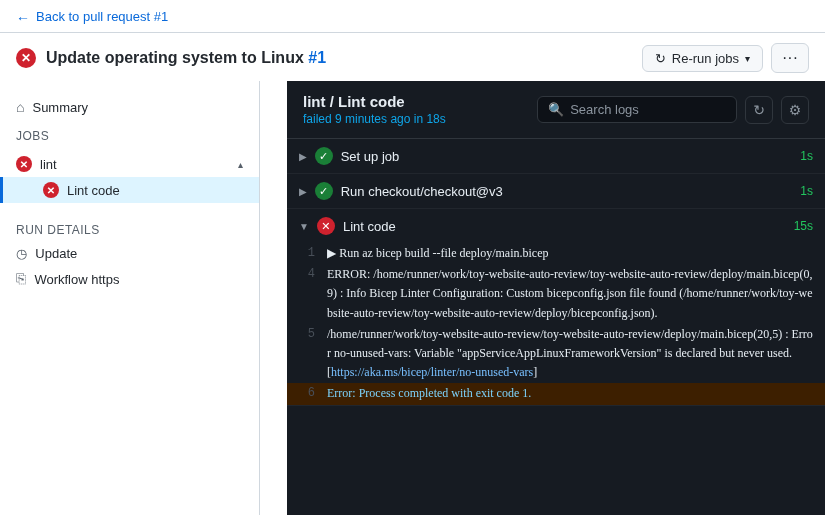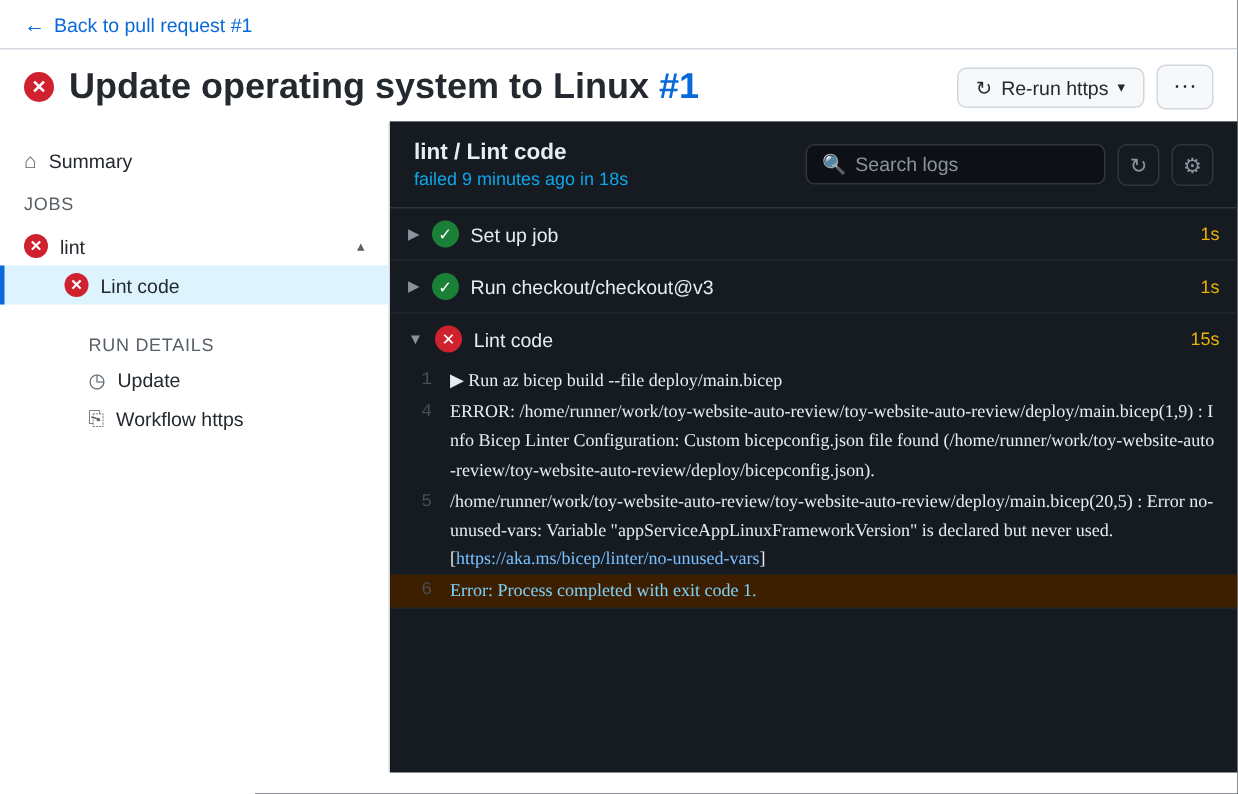--- a/index.html
+++ b/index.html
@@ -1,64 +1,64 @@
 <!DOCTYPE html>
 <html><head>
   <meta charset="utf-8">
   <style>
     * { box-sizing: border-box; margin: 0; padding: 0; }
     body { font-family: -apple-system, BlinkMacSystemFont, 'Segoe UI', Helvetica, Arial, sans-serif; font-size: 14px; background: #ffffff; color: #24292f; width: 825px; height: 529px; overflow: hidden; }
     .back-link { display: flex; align-items: center; gap: 6px; color: #0969da; font-size: 13px; cursor: pointer; text-decoration: none; }
     .back-arrow { font-size: 14px; }
     .title-row { display: flex; align-items: center; gap: 10px; padding: 10px 16px 8px 16px; }
     .error-circle { width: 20px; height: 20px; border-radius: 50%; background: #cf222e; display: flex; align-items: center; justify-content: center; color: white; font-size: 12px; font-weight: bold; flex-shrink: 0; }
-    .page-title { font-size: 24px; font-weight: 600; color: #24292f; }
+    .page-title { font-size: 16px; font-weight: 600; color: #24292f; }
     .page-title .issue-num { color: #0969da; }
     .title-actions { display: flex; align-items: center; gap: 8px; margin-left: auto; }
     .rerun-btn { display: flex; align-items: center; gap: 6px; padding: 5px 12px; border: 1px solid #d0d7de; border-radius: 6px; background: #f6f8fa; cursor: pointer; font-size: 13px; color: #24292f; }
     .rerun-btn .chevron { font-size: 10px; }
     .more-btn { padding: 5px 10px; border: 1px solid #d0d7de; border-radius: 6px; background: #f6f8fa; cursor: pointer; font-size: 16px; color: #24292f; }
 
     .main-layout { display: flex; height: calc(529px - 95px); }
 
     .sidebar { width: 260px; flex-shrink: 0; border-right: 1px solid #d0d7de; padding: 12px 0; overflow-y: auto; }
     .sidebar-item { display: flex; align-items: center; gap: 8px; padding: 6px 16px; cursor: pointer; font-size: 13px; color: #24292f; }
     .sidebar-section-label { padding: 8px 16px 4px 16px; font-size: 12px; color: #57606a; font-weight: 400; text-transform: uppercase; letter-spacing: 0.04em; }
     .home-icon { font-size: 14px; color: #57606a; }
     .jobs-list { margin-top: 4px; }
     .job-item { display: flex; align-items: center; justify-content: space-between; padding: 5px 16px; cursor: pointer; font-size: 13px; }
     .job-left { display: flex; align-items: center; gap: 8px; }
     .chevron-up { font-size: 10px; color: #57606a; }
     .sub-job { display: flex; align-items: center; gap: 8px; padding: 5px 16px 5px 40px; cursor: pointer; font-size: 13px; background: #ddf4ff; border-left: 3px solid #0969da; }
     .sub-job-label { color: #24292f; }
-    .run-details-section { margin-top: 12px; margin-left: 43px; }
+    .run-details-section { margin-top: 12px; }
     .run-detail-item { display: flex; align-items: center; gap: 8px; padding: 5px 16px; cursor: pointer; font-size: 13px; color: #24292f; }
     .icon-clock { font-size: 13px; color: #57606a; }
     .icon-file { font-size: 13px; color: #57606a; }
 
     .error-badge { width: 16px; height: 16px; border-radius: 50%; background: #cf222e; display: flex; align-items: center; justify-content: center; color: white; font-size: 10px; font-weight: bold; flex-shrink: 0; }
 
-    .content-area { flex: 1; background: #161b22; overflow: hidden; display: flex; flex-direction: column; }
+    .content-area { flex: 1; background: #161b22; overflow: hidden; display: flex; flex-direction: column; margin-left: 27px; }
     .log-header { display: flex; align-items: center; justify-content: space-between; padding: 12px 16px; border-bottom: 1px solid #30363d; background: #161b22; }
     .log-title { color: #e6edf3; }
     .log-title strong { font-size: 15px; font-weight: 600; }
     .log-subtitle { font-size: 12px; color: #0ea5e9; margin-top: 2px; }
     .log-header-right { display: flex; align-items: center; gap: 8px; }
     .search-box { display: flex; align-items: center; gap: 6px; background: #0d1117; border: 1px solid #30363d; border-radius: 6px; padding: 5px 10px; width: 200px; }
     .search-box input { background: transparent; border: none; outline: none; color: #e5e5e5; font-size: 13px; width: 100%; }
     .search-box input::placeholder { color: #8b949e; }
     .search-icon-svg { color: #8b949e; font-size: 13px; }
     .icon-btn { width: 28px; height: 28px; border-radius: 6px; border: 1px solid #30363d; background: transparent; cursor: pointer; display: flex; align-items: center; justify-content: center; color: #8b949e; font-size: 14px; }
 
     .log-body { flex: 1; overflow-y: auto; }
     .log-step { border-bottom: 1px solid #21262d; }
     .log-step-header { display: flex; align-items: center; justify-content: space-between; padding: 8px 12px; cursor: pointer; color: #e6edf3; font-size: 13px; }
     .step-left { display: flex; align-items: center; gap: 8px; }
     .step-chevron { font-size: 10px; color: #8b949e; }
-    .step-duration { color: #eab308; font-size: 12px; }
+    .step-duration { color: #22c55e; font-size: 12px; }
     .step-success { width: 18px; height: 18px; border-radius: 50%; background: #1a7f37; display: flex; align-items: center; justify-content: center; color: white; font-size: 11px; flex-shrink: 0; }
     .step-error { width: 18px; height: 18px; border-radius: 50%; background: #cf222e; display: flex; align-items: center; justify-content: center; color: white; font-size: 11px; flex-shrink: 0; }
 
     .log-lines { padding: 0; font-family: 'SFMono-Regular', Consolas, 'Liberation Mono', Menlo, monospace; font-size: 12px; line-height: 1.6; }
     .log-line { display: flex; align-items: flex-start; padding: 1px 0; }
     .line-num { color: #484f58; min-width: 40px; padding: 0 12px; text-align: right; user-select: none; flex-shrink: 0; }
     .line-content { color: #e6edf3; padding-right: 12px; word-break: break-all; white-space: pre-wrap; font-family: Liberation Serif, serif; }
     .line-content.error-line { color: #7dd3fc; }
     .line-content a { color: #79c0ff; }
     .log-line-6 { background: #3d1f00; }
@@ -75,21 +75,21 @@
 
 <div class="title-row">
   <span class="error-circle">✕</span>
   <h1 class="page-title">
     <span>Update operating system to Linux</span>
     <span class="issue-num">#1</span>
   </h1>
   <div class="title-actions">
     <button class="rerun-btn">
       <span style="font-size:13px;">↻</span>
-      <span>Re-run https</span>
+      <span>Re-run jobs</span>
       <span class="chevron">▾</span>
     </button>
     <button class="more-btn">
       <span>···</span>
     </button>
   </div>
 </div>
 
 <div class="main-layout">
 
@@ -189,21 +189,21 @@
 
         <div class="log-lines">
 
           <div class="log-line">
             <span class="line-num">1</span>
             <span class="line-content">▶ Run az bicep build --file deploy/main.bicep</span>
           </div>
 
           <div class="log-line">
             <span class="line-num">4</span>
-            <span class="line-content">ERROR: /home/runner/work/toy-website-auto-review/toy-website-auto-review/deploy/main.bicep(1,9) : Info Bicep Linter Configuration: Custom bicepconfig.json file found (/home/runner/work/toy-website-auto-review/toy-website-auto-review/deploy/bicepconfig.json).</span>
+            <span class="line-content">ERROR: /home/runner/work/toy-website-auto-review/toy-website-auto-review/deploy/main.bicep(0,9) : Info Bicep Linter Configuration: Custom bicepconfig.json file found (/home/runner/work/toy-website-auto-review/toy-website-auto-review/deploy/bicepconfig.json).</span>
           </div>
 
           <div class="log-line">
             <span class="line-num">5</span>
             <span class="line-content">/home/runner/work/toy-website-auto-review/toy-website-auto-review/deploy/main.bicep(20,5) : Error no-unused-vars: Variable "appServiceAppLinuxFrameworkVersion" is declared but never used.
 [<a style="color:#79c0ff;">https://aka.ms/bicep/linter/no-unused-vars</a>]</span>
           </div>
 
           <div class="log-line log-line-6">
             <span class="line-num">6</span>

